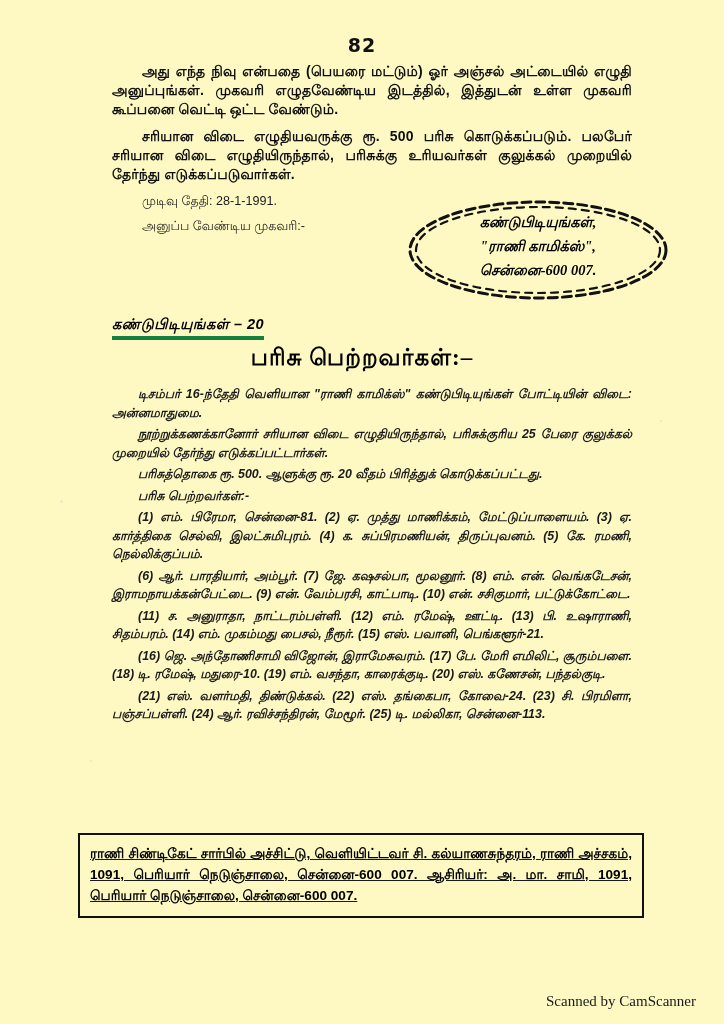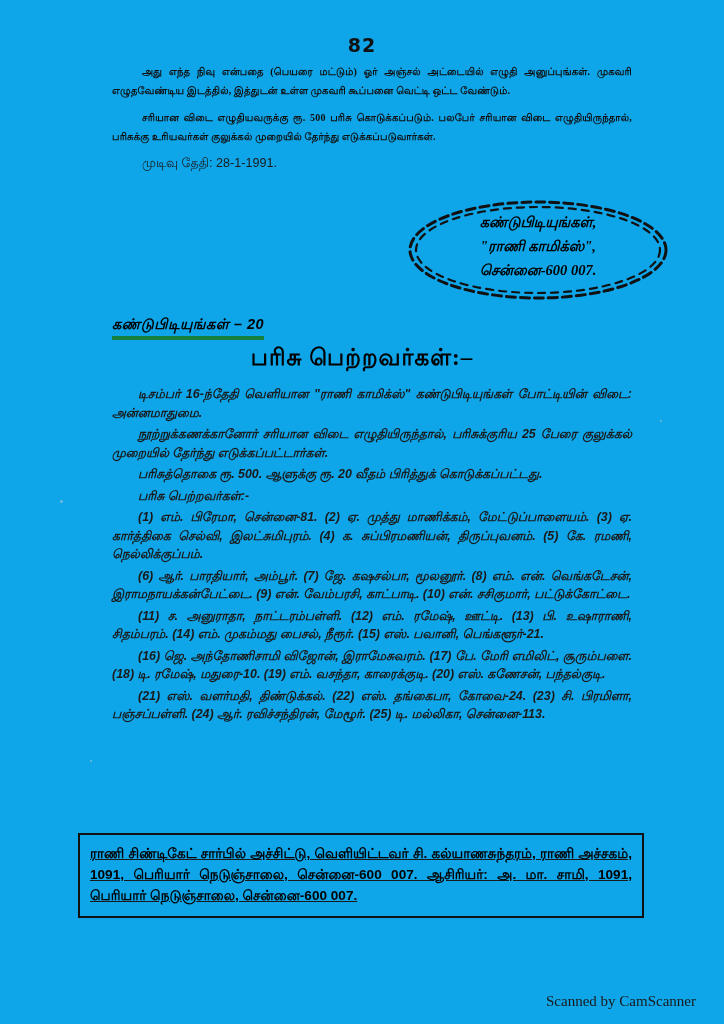--- a/index.html
+++ b/index.html
@@ -12,21 +12,21 @@
     height: 1024px;
     position: relative;
     font-family: "Liberation Sans", sans-serif;
     color: #1a1a1a;
     overflow: hidden;
   }
 
   .page {
     position: absolute;
     inset: 0;
-    background: #0ea5e9;
+    background: #fef9c3;
   }
 
   
   .page-number {
     position: absolute;
     top: 34px;
     left: 0;
     width: 724px;
     text-align: center;
     font-family: "DejaVu Sans", sans-serif;
@@ -38,22 +38,22 @@
 
   
   .content {
     position: absolute;
     left: 112px;
     top: 62px;
     width: 520px;
   }
 
   .para {
-    font-family: Liberation Serif, serif;
-    font-size: 10px;
+    font-family: Liberation Sans, sans-serif;
+    font-size: 14px;
     line-height: 19px;
     font-weight: bold;
     color: #0f0f0f;
     margin: 0 0 8px 0;
     text-align: justify;
     letter-spacing: 0.2px;
   }
   .para.indent {
     text-indent: 30px;
   }
@@ -180,20 +180,21 @@
 <body>
 
 <div class="page">
 
   <div class="page-number">82</div>
 
   <div class="content">
     <p class="para indent">அது எந்த நிவு என்பதை (பெயரை மட்டும்) ஓர் அஞ்சல் அட்டையில் எழுதி அனுப்புங்கள். முகவரி எழுதவேண்டிய இடத்தில், இத்துடன் உள்ள முகவரி கூப்பனை வெட்டி ஒட்ட வேண்டும்.</p>
     <p class="para indent">சரியான விடை எழுதியவருக்கு ரூ. 500 பரிசு கொடுக்கப்படும். பலபேர் சரியான விடை எழுதியிருந்தால், பரிசுக்கு உரியவர்கள் குலுக்கல் முறையில் தேர்ந்து எடுக்கப்படுவார்கள்.</p>
     <p class="line-item">முடிவு தேதி: 28-1-1991.</p>
+    <p class="line-item">அனுப்ப வேண்டிய முகவரி:-</p>
   </div>
 
   <div class="stamp">
     <svg width="268" height="108" viewBox="0 0 268 108">
       <ellipse cx="134" cy="54" rx="128" ry="48" fill="none" stroke="#111" stroke-width="3" stroke-dasharray="9 5" stroke-linecap="round"></ellipse>
       <ellipse cx="134" cy="54" rx="122" ry="43" fill="none" stroke="#111" stroke-width="2.2" stroke-dasharray="7 6" stroke-linecap="round"></ellipse>
     </svg>
     <div class="stamp-text">
       <div>கண்டுபிடியுங்கள்,</div>
       <div>"ராணி காமிக்ஸ்",</div>

